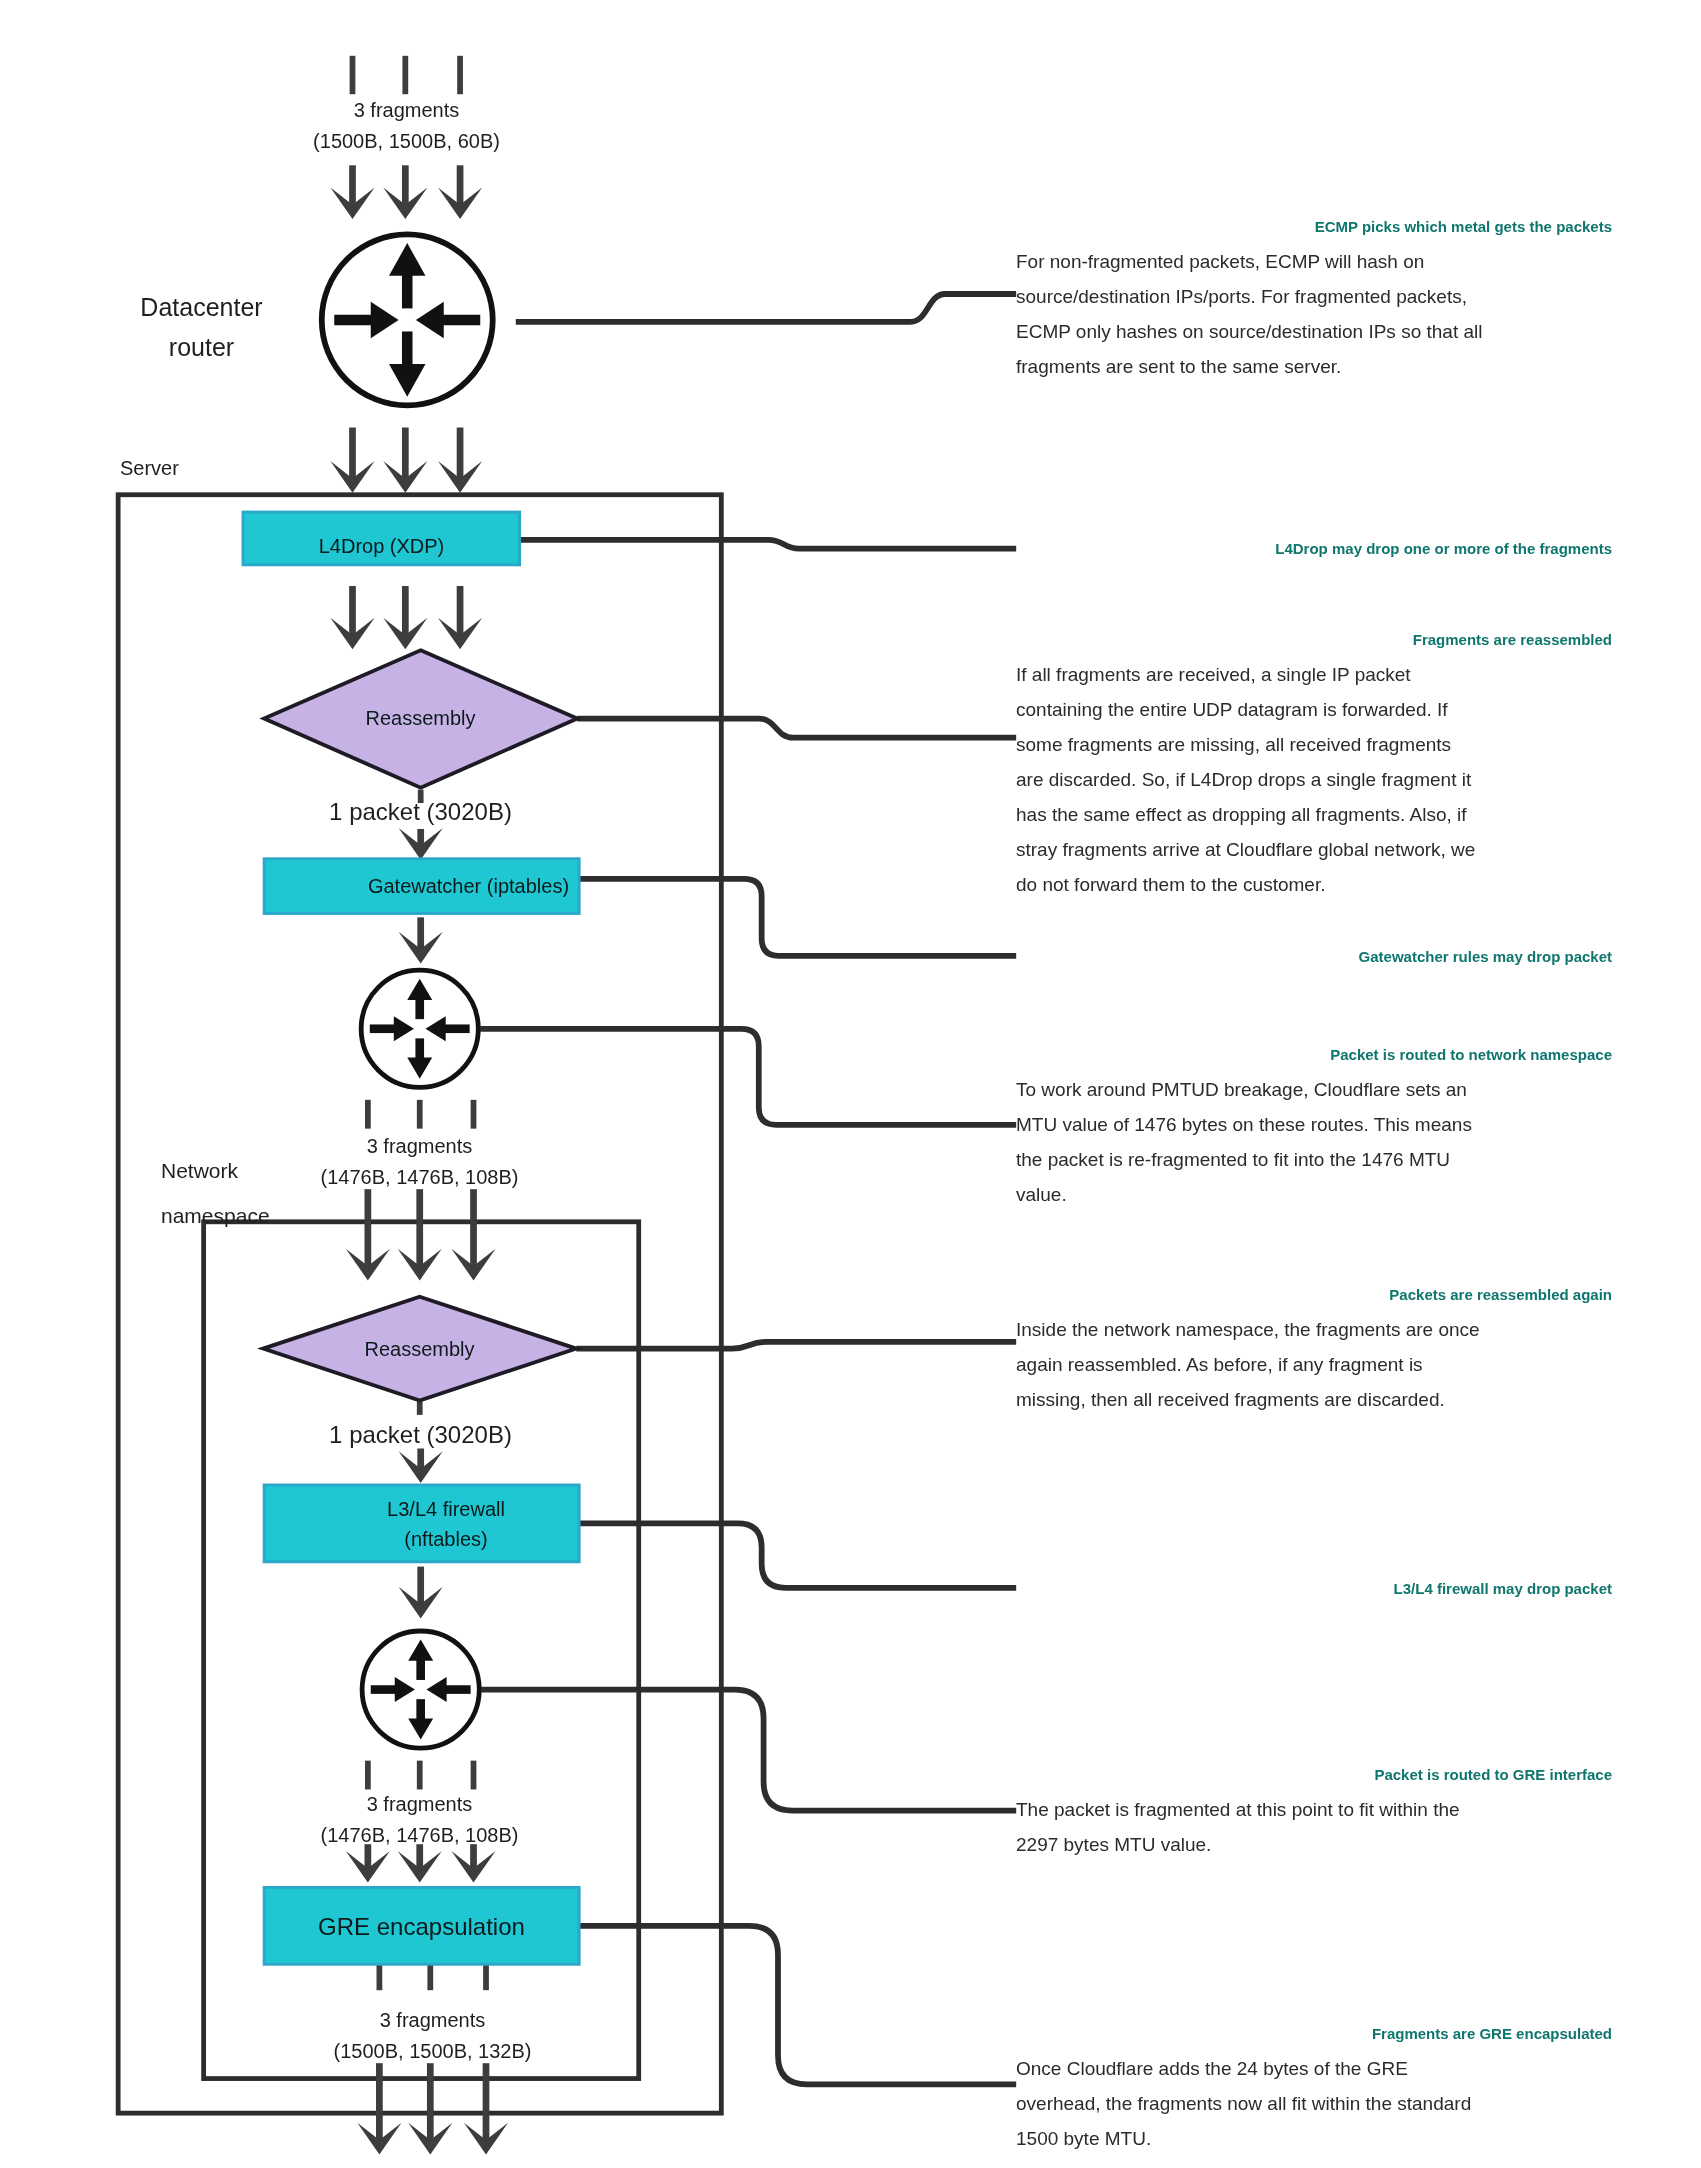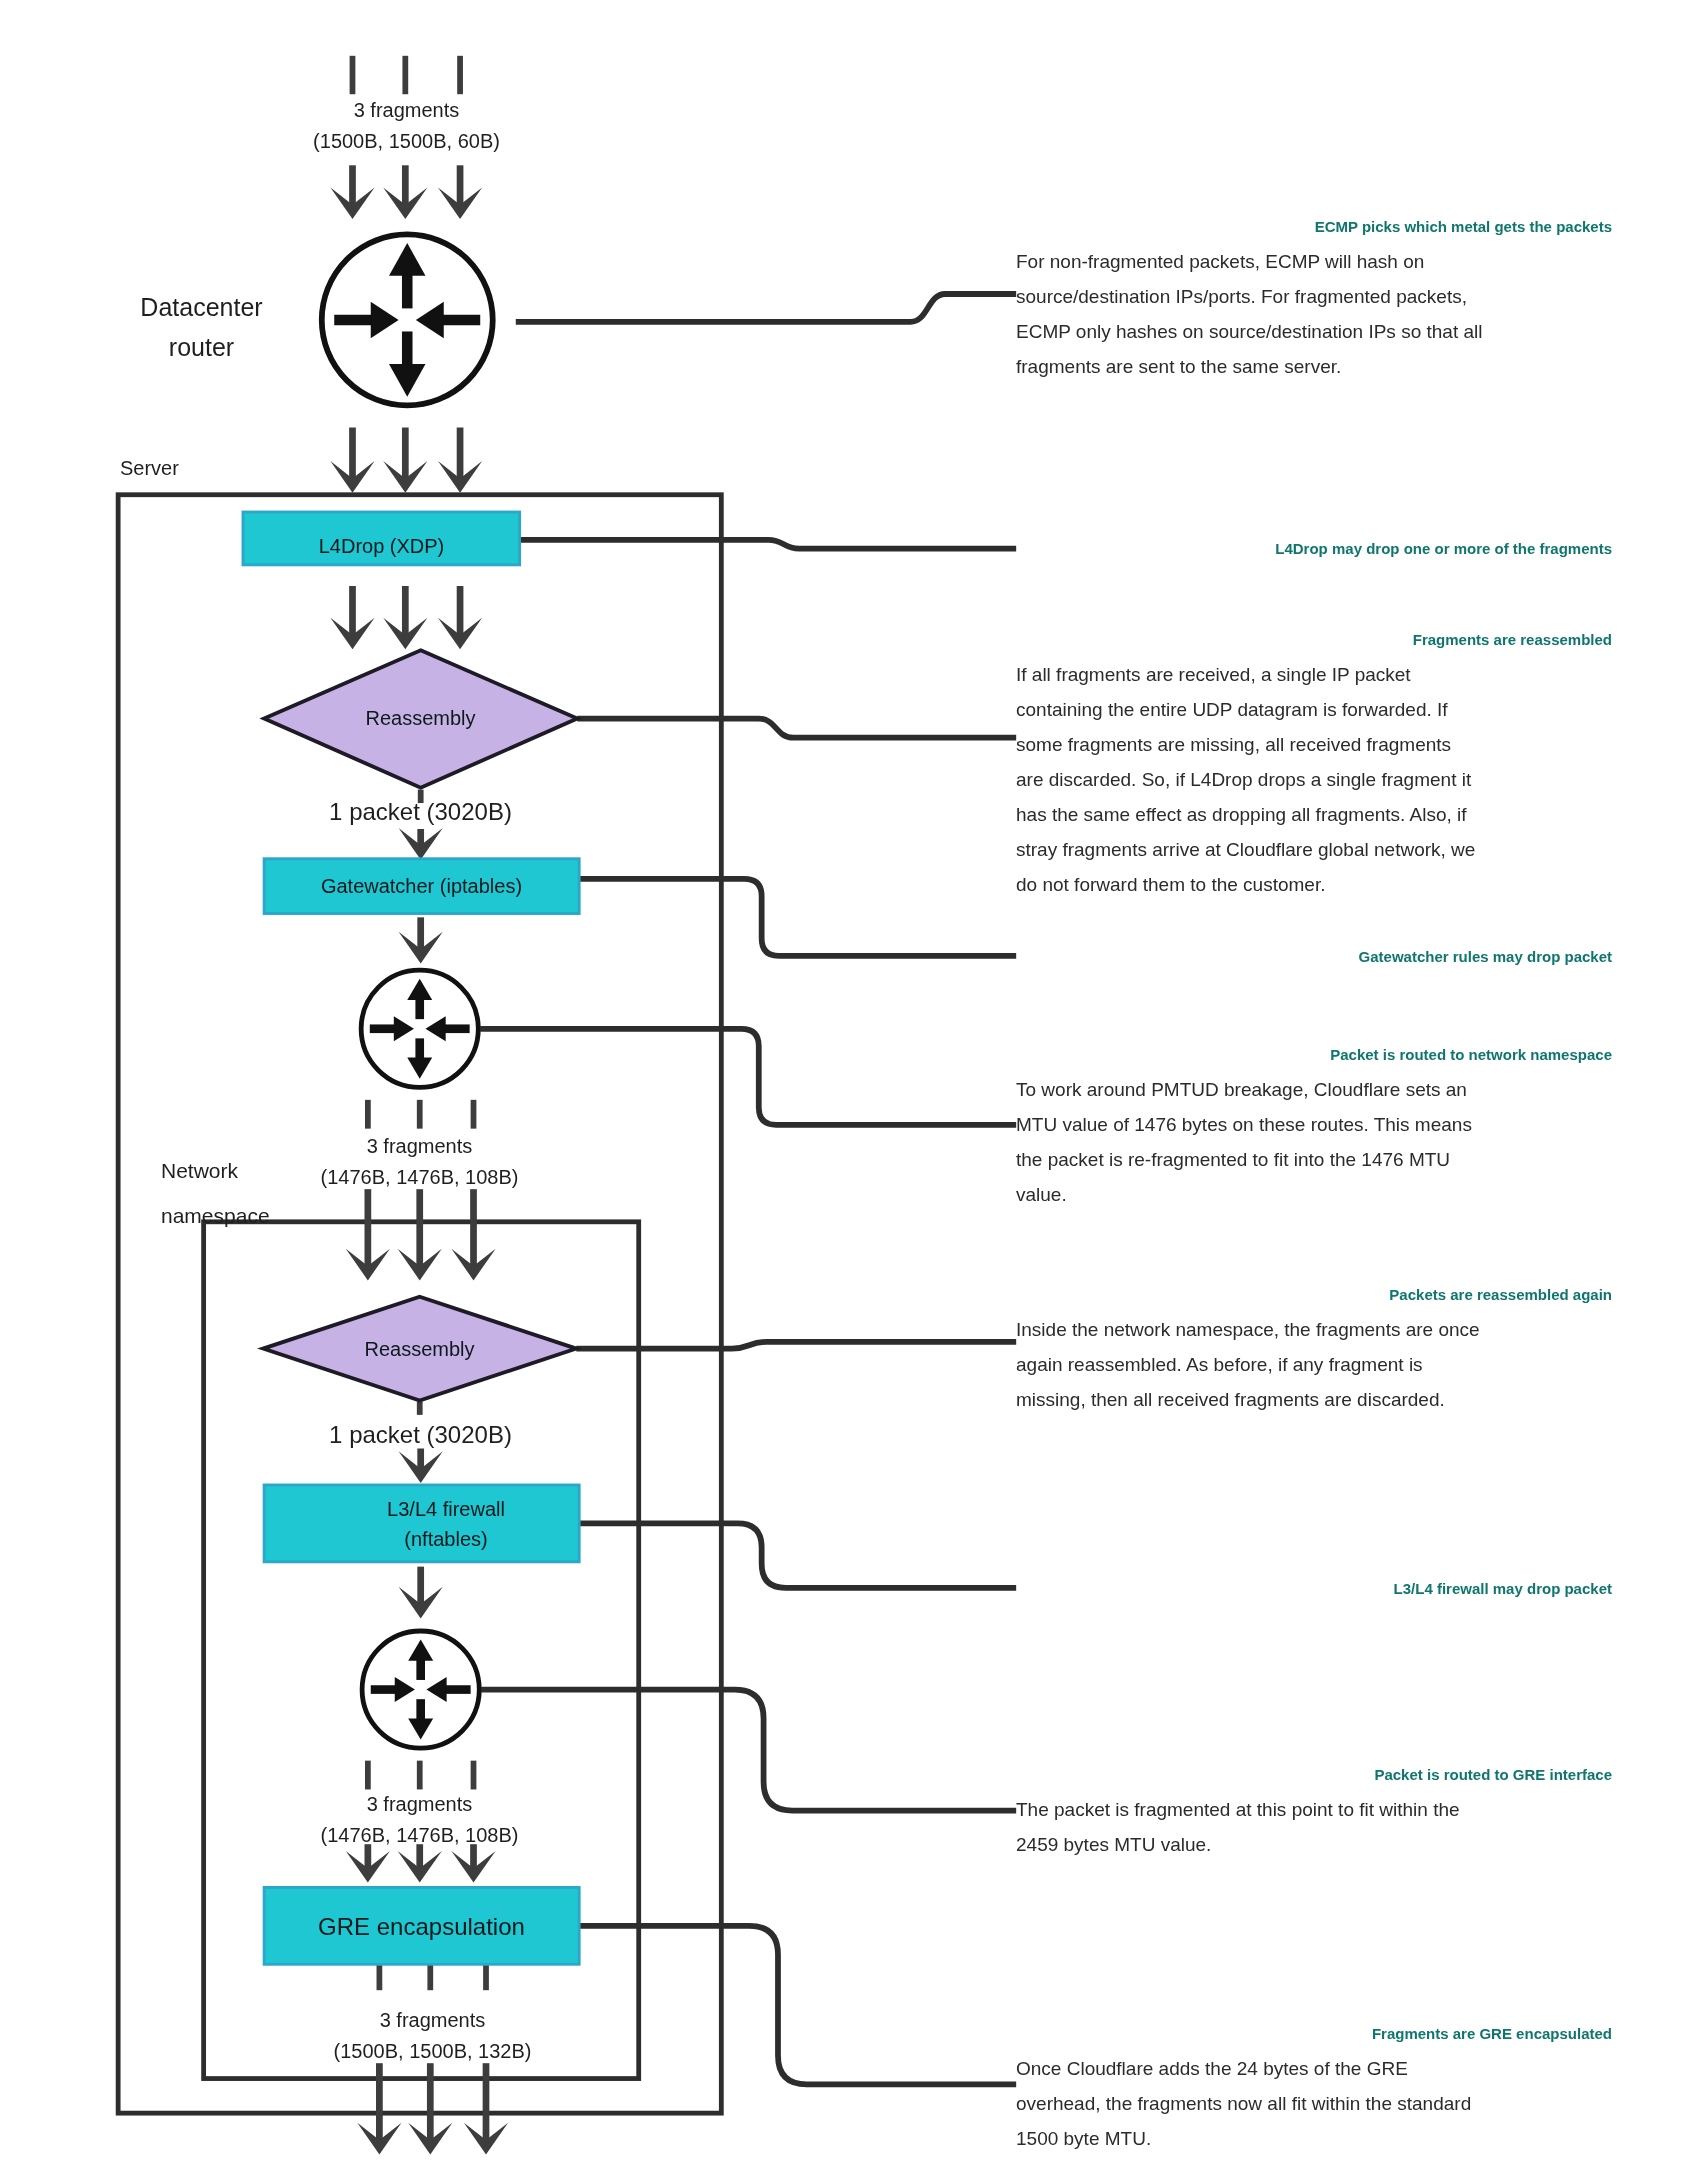--- a/index.html
+++ b/index.html
@@ -196,21 +196,21 @@
 router</div>
 
   <div class="lbl" style="left:120px;top:433px;font-size:20px;">Server</div>
 
   <div class="nodeLbl" style="left:243px;top:488px;width:277px;height:69px;font-size:20px;">L4Drop (XDP)</div>
 
   <div class="nodeLbl" style="left:264px;top:626px;width:313px;height:137px;font-size:20px;">Reassembly</div>
 
   <div class="lbl center" style="left:267px;top:774px;width:307px;font-size:24px;">1 packet (3020B)</div>
 
-  <div class="nodeLbl" style="left:264px;top:835px;width:315px;height:55px;font-size:20px;">Gatewatcher (iptables)</div>
+  <div class="nodeLbl" style="left:264px;top:835px;width:315px;height:55px;font-size:20px;padding-left:47px;">Gatewatcher (iptables)</div>
 
   <div class="lbl center" style="left:266px;top:1107px;width:307px;font-size:20px;line-height:31px;">3 fragments
 (1476B, 1476B, 108B)</div>
 
   <div class="lbl" style="left:161px;top:1124px;width:192px;font-size:21px;line-height:45px;">Network
 namespace</div>
 
   <div class="nodeLbl" style="left:263px;top:1273px;width:313px;height:104px;font-size:20px;">Reassembly</div>
 
   <div class="lbl center" style="left:267px;top:1397px;width:307px;font-size:24px;">1 packet (3020B)</div>
@@ -268,21 +268,21 @@
 missing, then all received fragments are discarded.</div>
   </div>
 
   <div class="note" style="top:1547px">
     <div class="nh">L3/L4 firewall may drop packet</div>
   </div>
 
   <div class="note" style="top:1733px">
     <div class="nh">Packet is routed to GRE interface</div>
     <div class="nb">The packet is fragmented at this point to fit within the
-2459 bytes MTU value.</div>
+2297 bytes MTU value.</div>
   </div>
 
   <div class="note" style="top:1992px">
     <div class="nh">Fragments are GRE encapsulated</div>
     <div class="nb">Once Cloudflare adds the 24 bytes of the GRE
 overhead, the fragments now all fit within the standard
 1500 byte MTU.</div>
   </div>
 
 </div>

